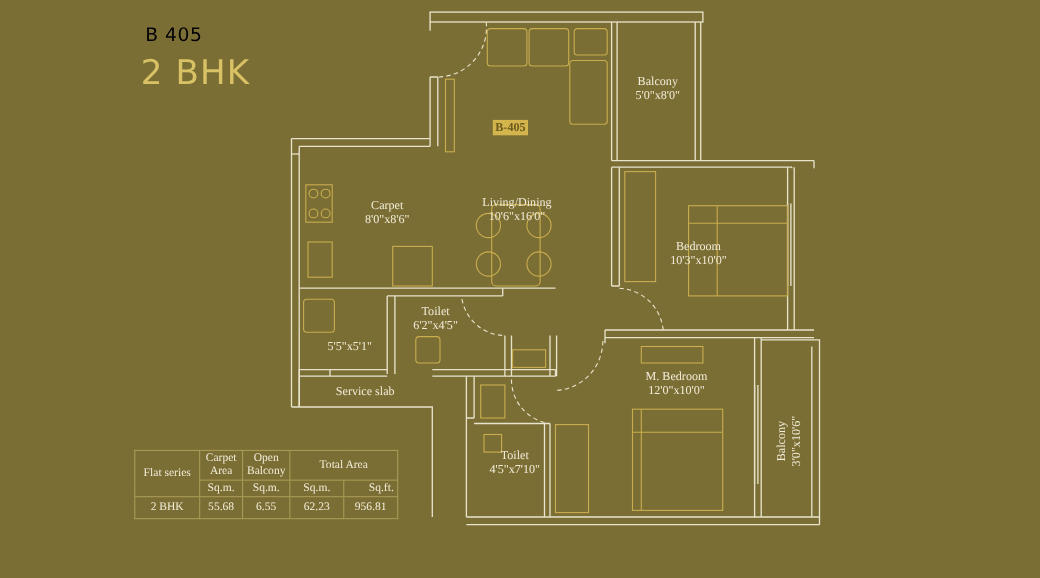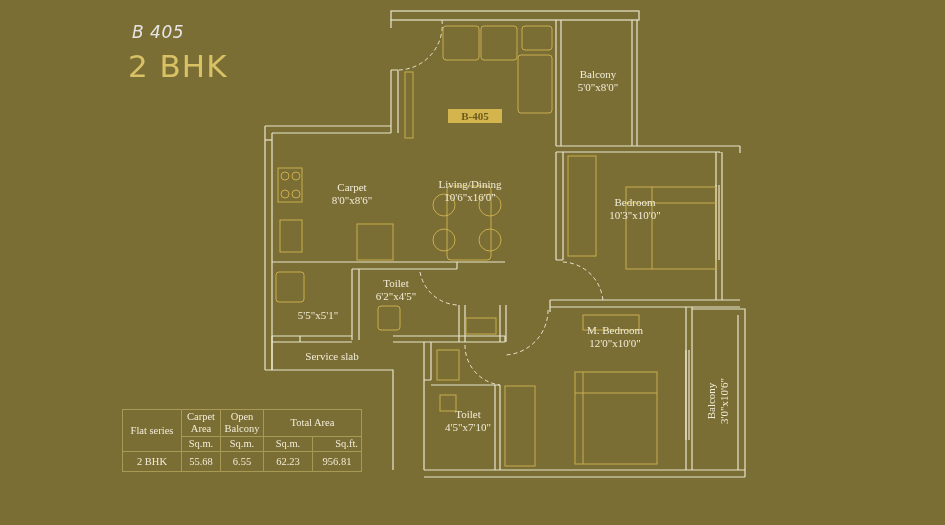--- a/index.html
+++ b/index.html
@@ -1,21 +1,21 @@
 <!DOCTYPE html>
 <html><head>
 <meta charset="utf-8">
 <style>
   html, body { margin:0; padding:0; }
   body { width:945px; height:525px; background:#7b6e35; position:relative; overflow:hidden; font-family:"Liberation Serif", serif; }
-  .title-unit { position:absolute; left:132px; top:22px; font-family:"DejaVu Sans", sans-serif; color:#e5e5e5; font-size:17px; letter-spacing:0.5px;font-style:italic; }
+  .title-unit { position:absolute; left:132px; top:22px; font-family:"DejaVu Sans", sans-serif; color:#000000; font-size:17px; letter-spacing:0.5px; }
   .title-type { position:absolute; left:128px; top:48px; font-family:"DejaVu Sans", sans-serif; color:#d9c166; font-size:31px; letter-spacing:1px; }
   svg.plan { position:absolute; left:0; top:0; }
   .lbl { position:absolute; color:#f1ecd8; font-size:11px; text-align:center; line-height:13px; white-space:nowrap; }
-  .badge { position:absolute; left:448px; top:109px; width:54px; height:14px; background:#d4b54d; color:#6b5a1e; font-size:11px; font-weight:bold; text-align:center; line-height:14px; }
+  .badge { position:absolute; left:448px; top:109px; width:32px; height:14px; background:#d4b54d; color:#6b5a1e; font-size:11px; font-weight:bold; text-align:center; line-height:14px; }
   table.area { position:absolute; left:122px; top:409px; border-collapse:collapse; color:#f1ecd8; font-size:10.5px; }
   table.area td { border:1px solid #a89a55; padding:1px 3px; text-align:center; line-height:12px; }
 </style>
 </head>
 <body>
 
 <div class="title-unit">B 405</div>
 <div class="title-type">2 BHK</div>
 
 <svg class="plan" width="945" height="525" xmlns="http://www.w3.org/2000/svg">
@@ -104,35 +104,35 @@
   <div>10'6"x16'0"</div>
 </div>
 <div class="lbl" style="left:568px;top:68px;width:60px;">
   <div>Balcony</div>
   <div>5'0"x8'0"</div>
 </div>
 <div class="lbl" style="left:322px;top:181px;width:60px;">
   <div>Carpet</div>
   <div>8'0"x8'6"</div>
 </div>
-<div class="lbl" style="left:603px;top:196px;width:64px;">
+<div class="lbl" style="left:603px;top:218px;width:64px;">
   <div>Bedroom</div>
   <div>10'3"x10'0"</div>
 </div>
 <div class="lbl" style="left:368px;top:277px;width:56px;">
   <div>Toilet</div>
   <div>6'2"x4'5"</div>
 </div>
 <div class="lbl" style="left:292px;top:309px;width:52px;">
   <div>5'5"x5'1"</div>
 </div>
 <div class="lbl" style="left:298px;top:350px;width:68px;">
   <div>Service slab</div>
 </div>
-<div class="lbl" style="left:577px;top:324px;width:76px;">
+<div class="lbl" style="left:577px;top:336px;width:76px;">
   <div>M. Bedroom</div>
   <div>12'0"x10'0"</div>
 </div>
 <div class="lbl" style="left:440px;top:408px;width:56px;">
   <div>Toilet</div>
   <div>4'5"x7'10"</div>
 </div>
 <div class="lbl" style="left:683px;top:388px;width:70px;transform:rotate(-90deg);">
   <div>Balcony</div>
   <div>3'0"x10'6"</div>

